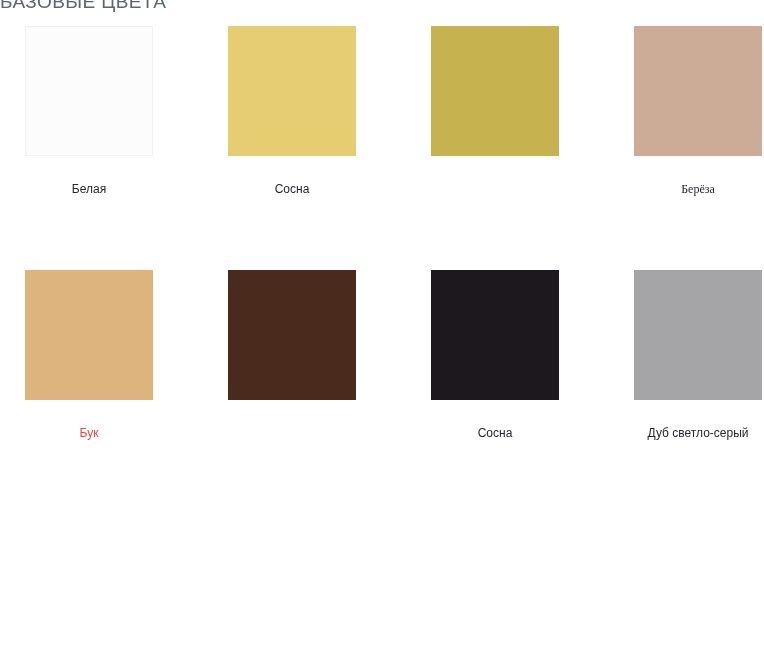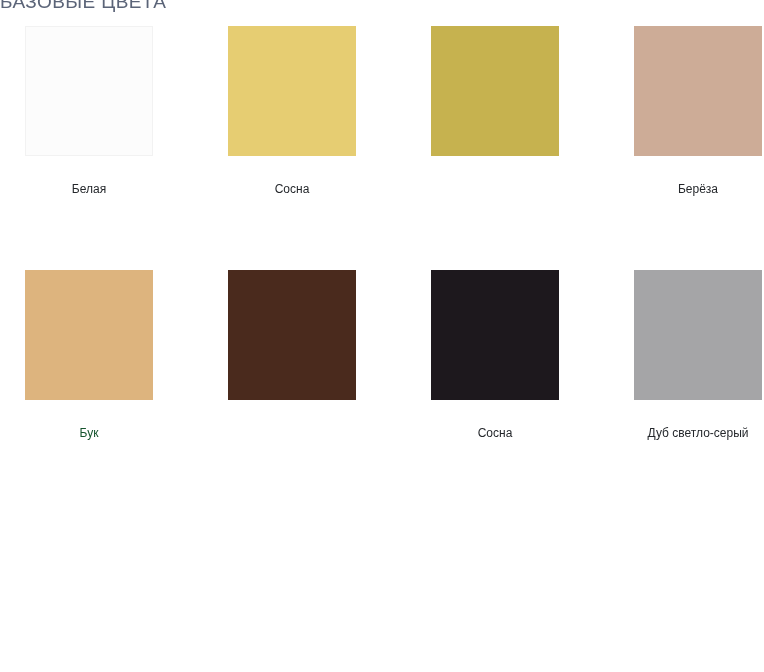--- a/index.html
+++ b/index.html
@@ -97,26 +97,26 @@
       <span class="swatch-label" style="color: rgb(37, 40, 44);">Сосна</span>
     </div>
 
     <div class="swatch-cell">
       <span class="swatch-chip" style="background:#c6b24f;box-shadow: inset 0 0 0 1px #c6b24f;"></span>
     </div>
 
 
     <div class="swatch-cell">
       <span class="swatch-chip" style="background:#cdac97;box-shadow: inset 0 0 0 1px #cdac97;"></span>
-      <span class="swatch-label" style="color: rgb(37, 40, 44);">Берёза</span>
+      <span class="swatch-label" style="color: rgb(37, 40, 44); font-family: Liberation Serif, serif;">Берёза</span>
     </div>
 
     <div class="swatch-cell">
       <span class="swatch-chip" style="background:#ddb47e;box-shadow: inset 0 0 0 1px #ddb47e;"></span>
-      <span class="swatch-label" style="color: #14532d;">Бук</span>
+      <span class="swatch-label" style="color: #ef4444;">Бук</span>
     </div>
 
     <div class="swatch-cell">
       <span class="swatch-chip" style="background:#4a2a1d;box-shadow: inset 0 0 0 1px #4a2a1d;"></span>
     </div>
 
     <div class="swatch-cell">
       <span class="swatch-chip" style="background:#1d181d;box-shadow: inset 0 0 0 1px #1d181d;"></span>
       <span class="swatch-label" style="color: rgb(37, 40, 44);">Сосна</span>
     </div>

